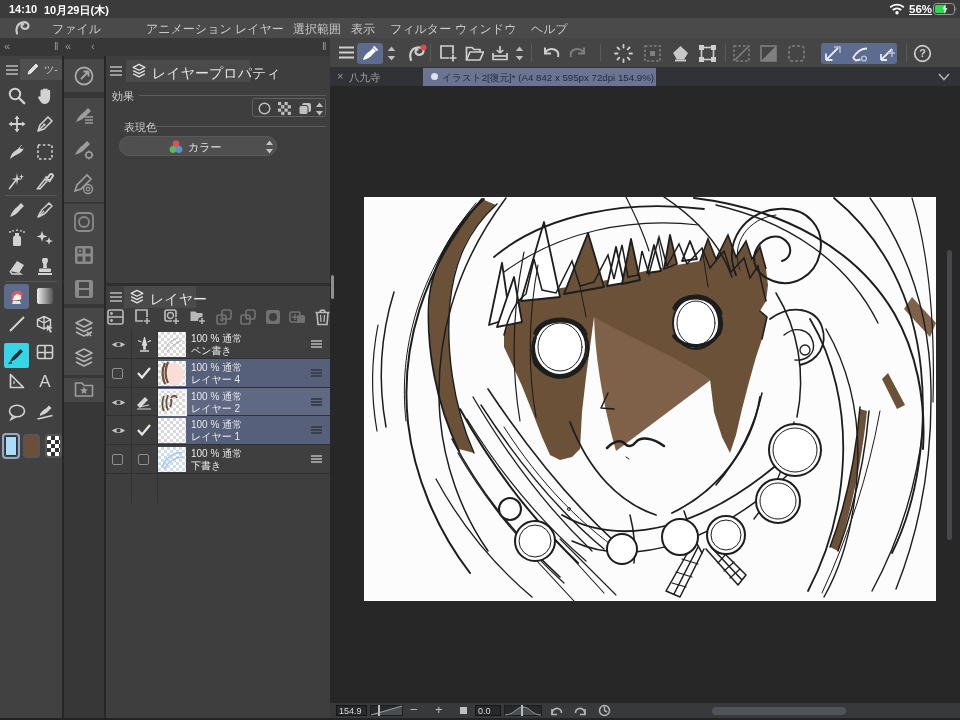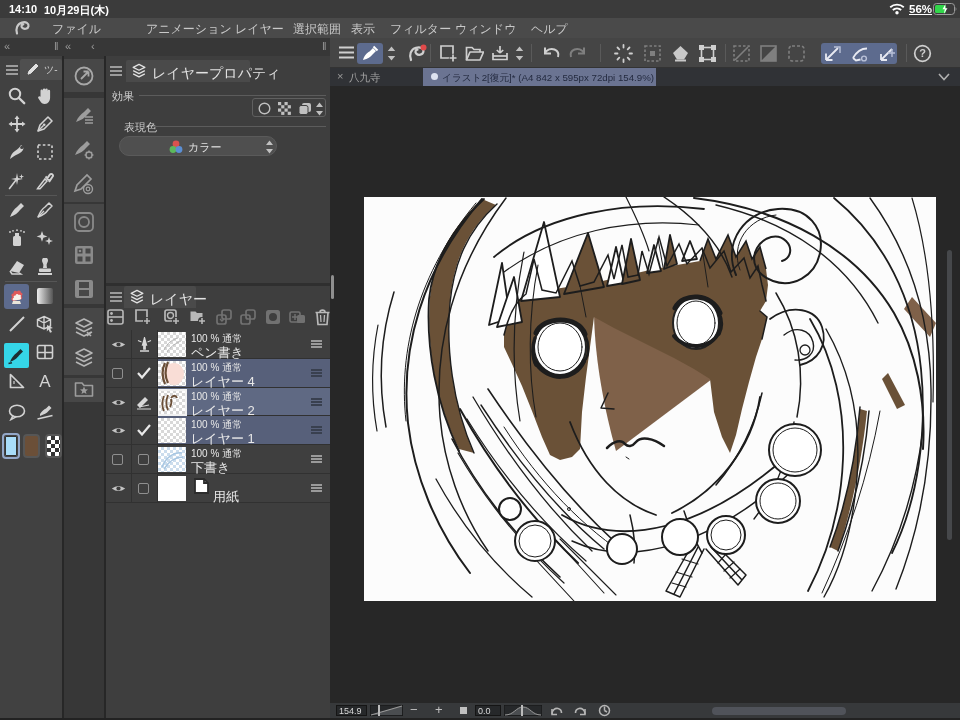--- a/index.html
+++ b/index.html
@@ -25,21 +25,21 @@
 
 #panels { left:106px; top:56px; width:224px; height:664px; background:#3e3e3e; }
 .ptab { position:absolute; background:#4a4a4a; border-radius:2px 2px 0 0; color:#e2e2e2; font-size:14px; }
 .hline { position:absolute; height:1px; background:#5c5c5c; }
 .lbl { position:absolute; font-size:11px; color:#cccccc; }
 
 .lrow { position:absolute; left:0; width:224px; height:29px; }
 .lrow .cbg { position:absolute; left:51px; right:0; top:0; bottom:0; }
 .lthumb { position:absolute; left:52px; top:2px; width:28px; height:25px; background:#fff; }
 .lt1 { position:absolute; left:85px; top:2px; font-size:10px; color:#e8e8e8; white-space:nowrap; }
-.lt2 { position:absolute; left:85px; top:14px; font-size:13px; color:#e8e8e8; white-space:nowrap;text-align:right; }
+.lt2 { position:absolute; left:85px; top:14px; font-size:10px; color:#e8e8e8; white-space:nowrap;text-align:right; }
 .handle { position:absolute; right:8px; top:10px; width:11px; height:8px; }
 .handle div { height:2px; margin-bottom:1px; }
 .lrow { border-bottom:1px solid #313131; }
 .checker { background-color:#fff;
   background-image:linear-gradient(45deg,#d8d8d8 25%,transparent 25%,transparent 75%,#d8d8d8 75%),
                    linear-gradient(45deg,#d8d8d8 25%,#fff 25%,#fff 75%,#d8d8d8 75%);
   background-size:6px 6px; background-position:0 0,3px 3px; }
 .bchecker { background-color:#fff;
   background-image:linear-gradient(45deg,#ccdded 25%,transparent 25%,transparent 75%,#ccdded 75%),
                    linear-gradient(45deg,#ccdded 25%,#fff 25%,#fff 75%,#ccdded 75%);
@@ -498,39 +498,20 @@
       </svg>
     </div>
     <div class="lt1">100 % 通常</div>
     <div class="lt2">下書き</div>
     <div class="handle">
           <div style="background:#9a9a9a;"></div>
           <div style="background:#9a9a9a;"></div>
           <div style="background:#9a9a9a;"></div>
         </div>
   </div>
-  <div class="lrow" style="top:418px; height:29px;">
-    <div class="cbg" style="background:#3f3f3f;"></div>
-    <svg class="icon" style="left:5px; top:9px;" width="15" height="11" viewBox="0 0 15 11">
-          <path d="M0.8,5.5 Q7.5,0.3 14.2,5.5 Q7.5,10.7 0.8,5.5 Z" fill="#c4c4c4"></path>
-          <circle cx="7.5" cy="5.5" r="2.1" fill="#3b3b3b"></circle>
-        </svg>
-    <div class="abs" style="left:32px; top:9px; width:11px; height:11px; border:1.5px solid #8f8f8f; border-radius:2px;"></div>
-    <div class="lthumb" style="background:#fff;"></div>
-    <svg class="icon" style="left:87px; top:3px;" width="17" height="18" viewBox="0 0 17 18">
-      <path d="M2,2 H11 L15,6 V16 H2 Z" fill="#fff" stroke="#2c2c2c" stroke-width="1.8"></path>
-      <path d="M11,2 V6 H15" fill="none" stroke="#2c2c2c" stroke-width="1.8"></path>
-    </svg>
-    <div class="lt2" style="left:107px;">用紙</div>
-    <div class="handle">
-          <div style="background:#9a9a9a;"></div>
-          <div style="background:#9a9a9a;"></div>
-          <div style="background:#9a9a9a;"></div>
-        </div>
-  </div>
   <div class="abs" style="left:25px; top:274px; width:1px; height:173px; background:#313131;"></div>
   <div class="abs" style="left:51px; top:274px; width:1px; height:173px; background:#313131;"></div>
 </div>
 
 <div id="topbar" class="abs">
   <svg class="icon" style="left:9px; top:8px;" width="15" height="13" viewBox="0 0 15 13">
     <path d="M0,1.5 h15 M0,6.5 h15 M0,11.5 h15" stroke="#cfcfcf" stroke-width="2"></path>
   </svg>
   <div class="abs" style="left:27px; top:5px; width:26px; height:21px; background:#5d6b8e; border-radius:3px;">
     <svg class="icon" style="left:4px; top:2px;" width="18" height="17" viewBox="0 0 18 17">

